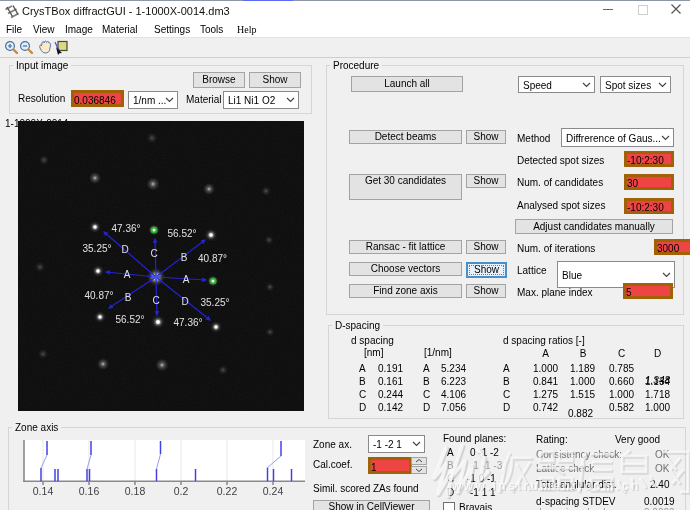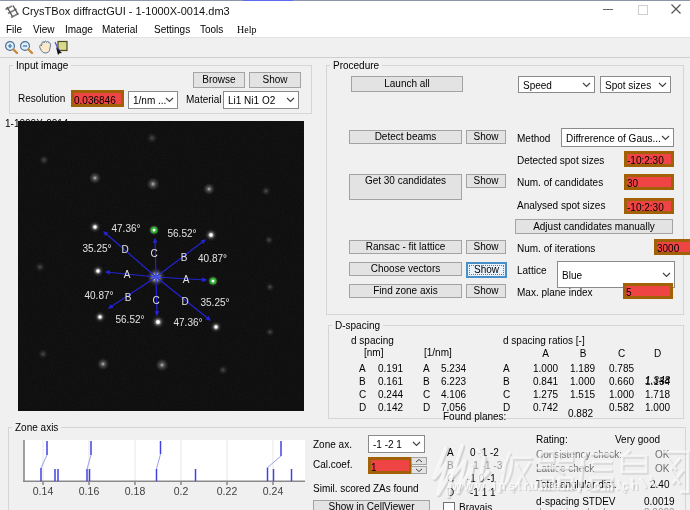--- a/index.html
+++ b/index.html
@@ -345,21 +345,21 @@
 <div class="ab" style="left:0;top:9px;width:16px;height:8px;background:#e3e3e3;border:1px solid #a3a3a3;box-sizing:border-box;"></div>
 <svg class="ab" style="left:4px;top:2px;" width="8" height="4" viewBox="0 0 8 4">
       <path d="M1 3 L4 0.5 L7 3" stroke="#444" stroke-width="1" fill="none"></path>
     </svg>
 <svg class="ab" style="left:4px;top:11px;" width="8" height="4" viewBox="0 0 8 4">
       <path d="M1 1 L4 3.5 L7 1" stroke="#444" stroke-width="1" fill="none"></path>
     </svg>
 </div>
 <div class="lab" style="left:313px;top:484px;">Simil. scored ZAs found</div>
 <div class="btn" style="left:313px;top:500px;width:117px;height:14px;line-height:12px;">Show in CellViewer</div>
-<div class="lab" style="left:443px;top:412px;">Found planes:</div>
+<div class="lab" style="left:443px;top:434px;">Found planes:</div>
 <div class="lab" style="left:447px;top:448px;">A</div>
 <div class="lab" style="left:470px;top:448px;">0 -1 -2</div>
 <div class="lab" style="left:447px;top:461px;color:#9a9a9a;">B</div>
 <div class="lab" style="left:470px;top:461px;color:#9a9a9a;">-1 -1 -3</div>
 <div class="lab" style="left:447px;top:474px;">C</div>
 <div class="lab" style="left:467px;top:474px;">-1 0 -1</div>
 <div class="lab" style="left:447px;top:488px;">D</div>
 <div class="lab" style="left:470px;top:488px;">-1 1 1</div>
 <div class="ab" style="left:443px;top:502px;width:10px;height:10px;background:#fff;border:1px solid #707070;"></div>
 <div class="lab" style="left:459px;top:503px;">Bravais</div>

